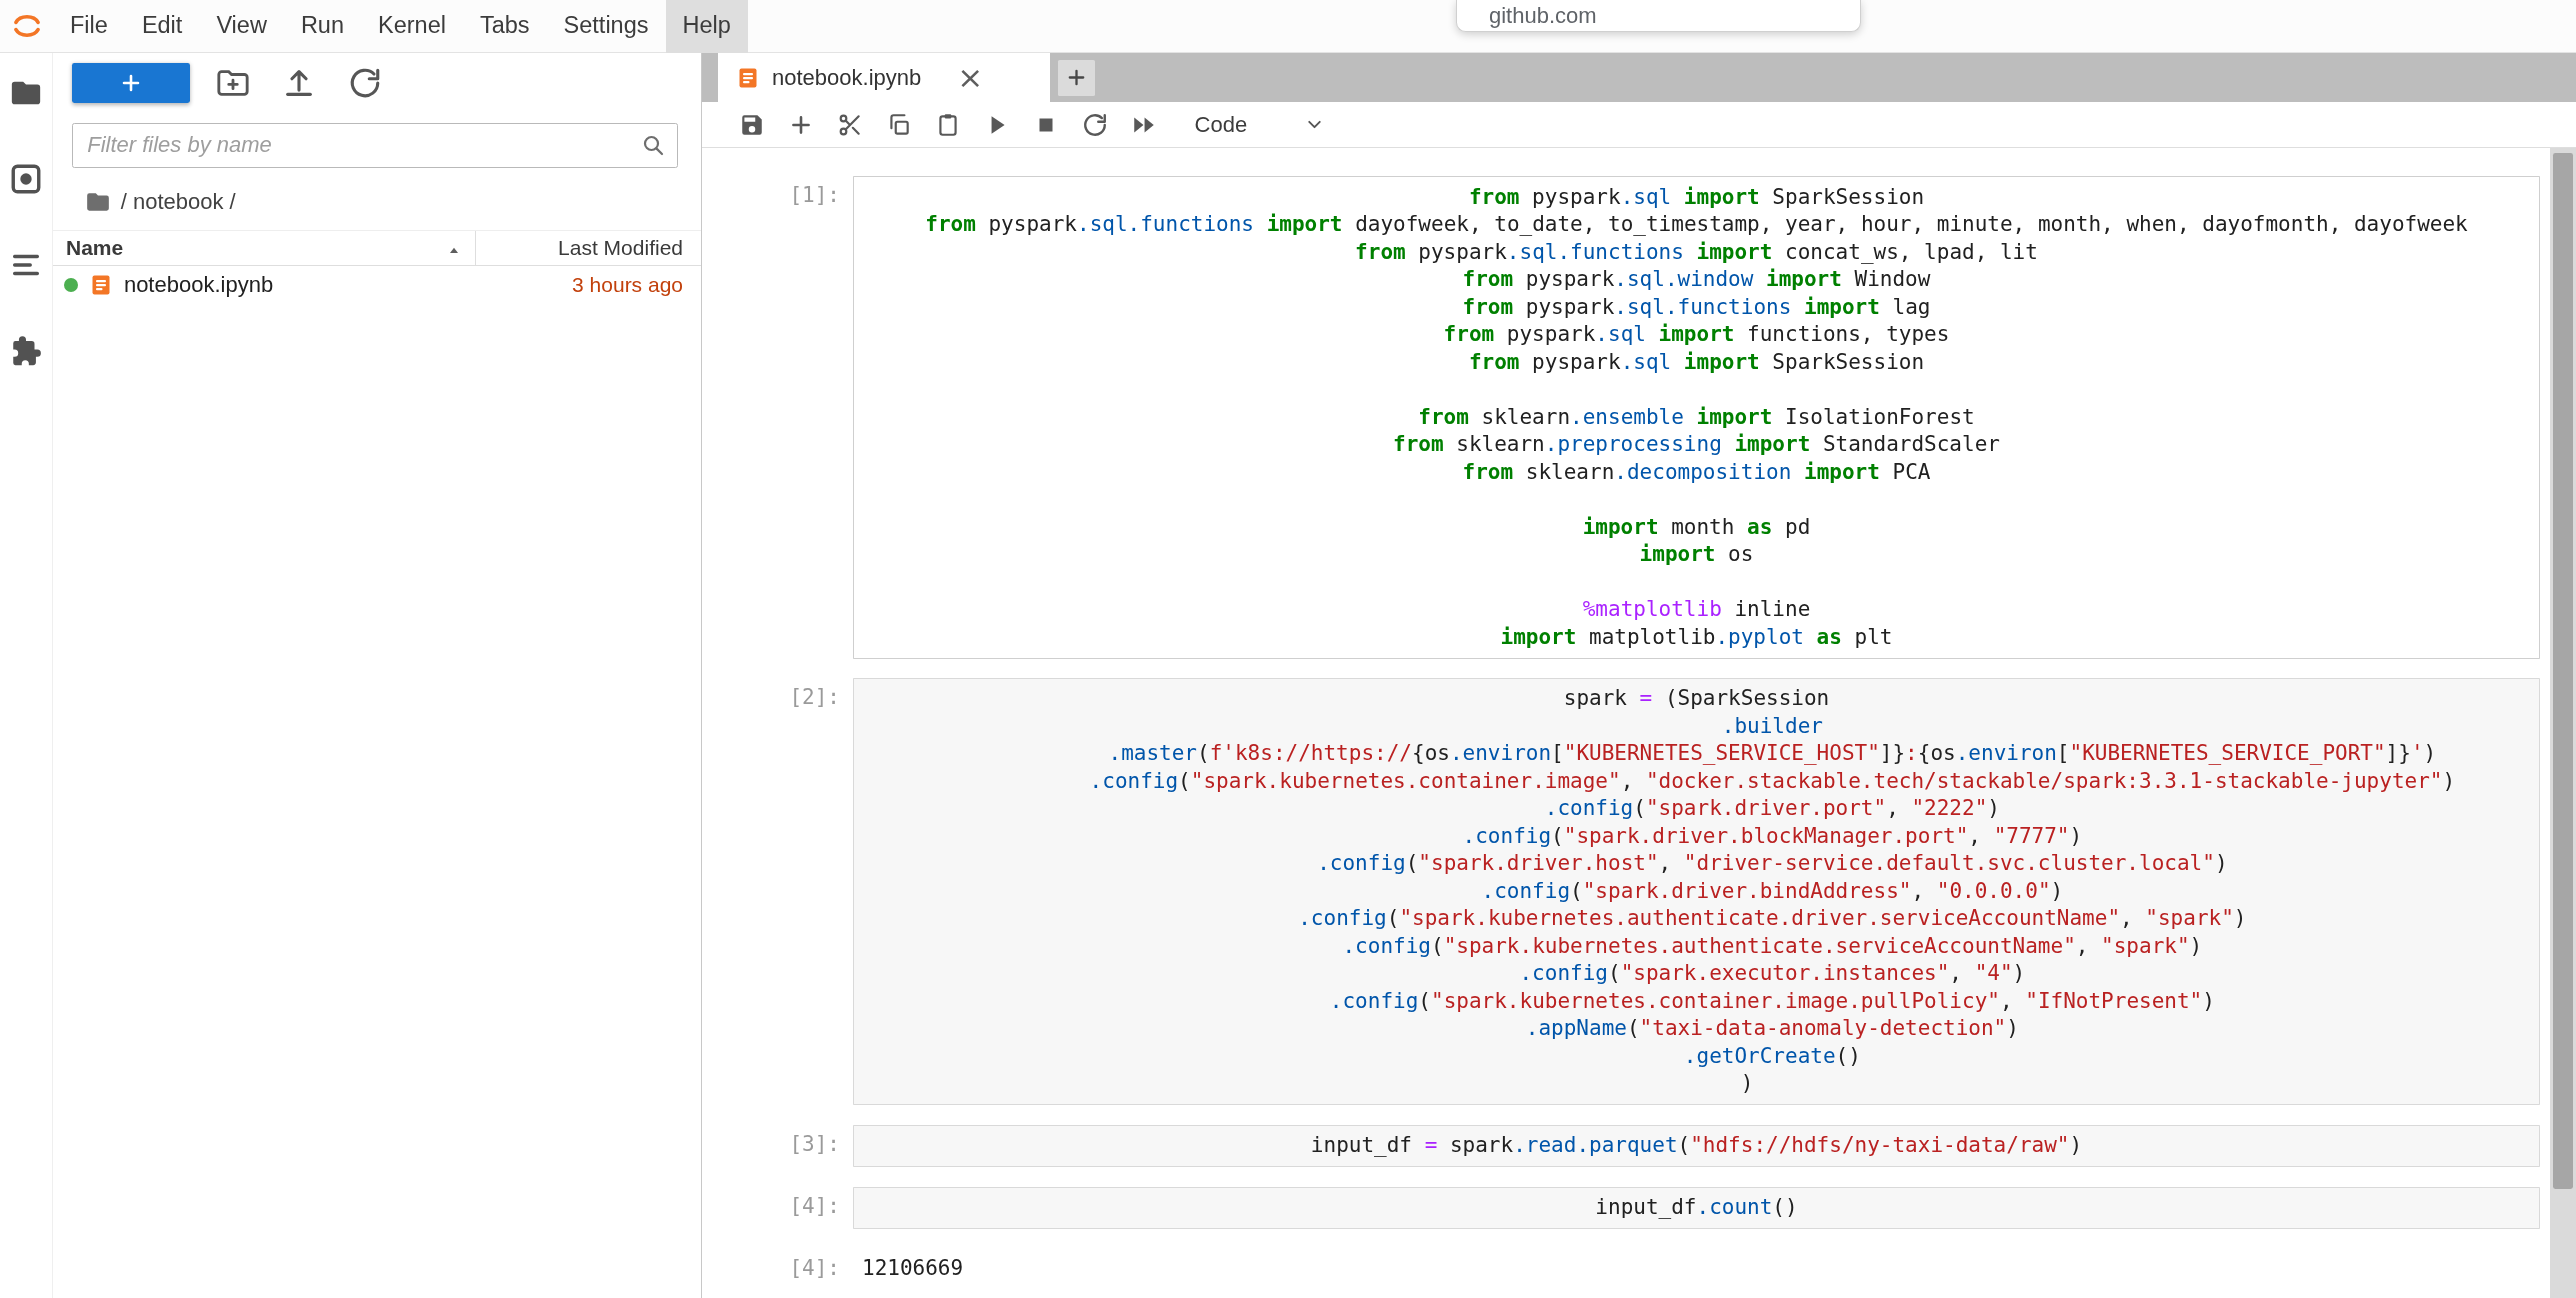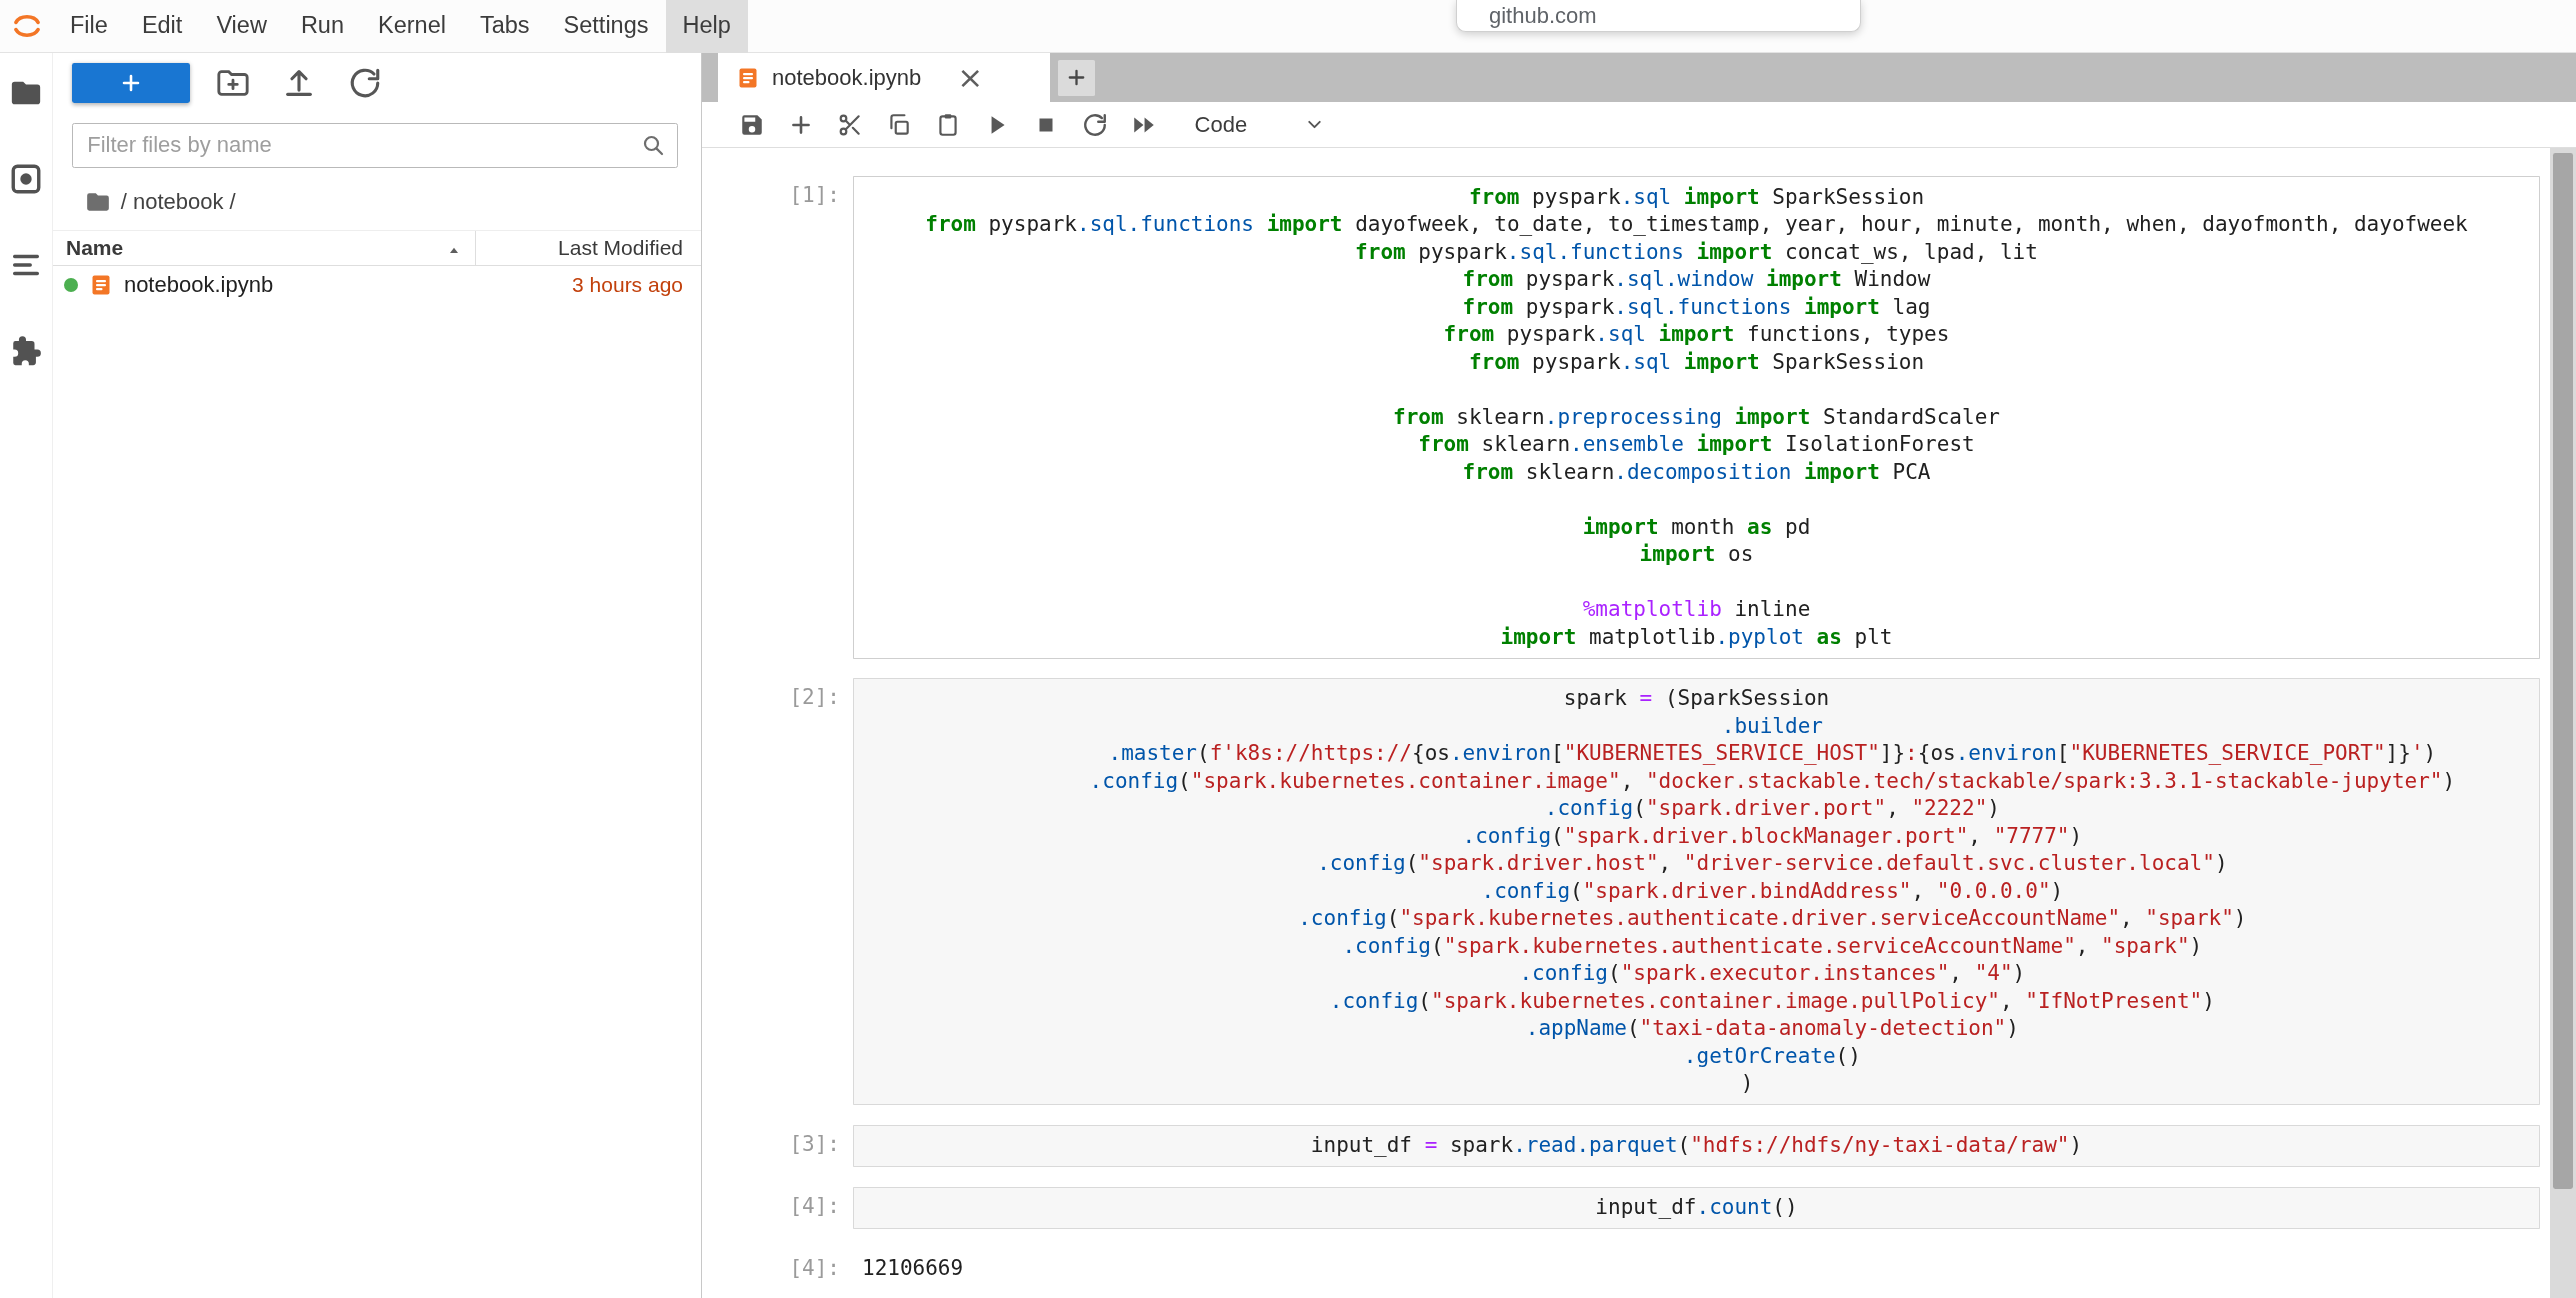--- a/index.html
+++ b/index.html
@@ -28,21 +28,21 @@
 
   
   .filebrowser { width:649px; flex:0 0 649px; border-right:0.8px solid #c8c8c8; display:flex; flex-direction:column; background:#fff; }
   .fb-toolbar { display:flex; align-items:center; padding:9.7px 0 11.3px 18.6px; }
   .new-launcher { width:118px; height:40px; background:#1976d2; border:none; border-radius:2.4px; color:#fff; display:flex; align-items:center; justify-content:center; box-shadow:0 1.6px 4px rgba(0,0,0,.3); cursor:pointer; }
   .new-launcher svg { width:24px; height:24px; }
   .fb-actions { display:flex; margin-left:26px; gap:32px; }
   .fb-action { width:34px; height:34px; color:#565656; background:none; border:none; padding:0; cursor:pointer; }
   .fb-action svg { width:100%; height:100%; display:block; }
   .filter-box { margin:9px 23px 8px 18.6px; position:relative; }
-  .filter-input { width:100%; height:45px; border:0.8px solid #b9b9b9; border-radius:2.4px; font-size:22px; padding:0 52px 0 14.6px; color:#a21caf; font-family:inherit; background:#fff; }
+  .filter-input { width:100%; height:45px; border:0.8px solid #b9b9b9; border-radius:2.4px; font-size:22px; padding:0 52px 0 14.6px; color:#a21caf; font-family:inherit; background:#fff;font-style:italic; }
   .filter-input::placeholder { color:#9e9e9e; }
   .search-icon { position:absolute; right:13px; top:9.7px; width:24px; height:24px; color:#6e6e6e; }
   .search-icon svg { width:100%; height:100%; }
   .breadcrumb { display:flex; align-items:center; gap:9.7px; padding:13px 0 14.6px 32px; font-size:22px; color:#424242; cursor:pointer; }
   .bc-folder { width:26px; height:26px; color:#6e6e6e; }
   .bc-folder svg { width:100%; height:100%; }
   .fb-header { display:flex; align-items:stretch; border-top:0.8px solid #eee; border-bottom:0.8px solid #dedede; height:36px; font-size:21px; }
   .col-name { flex:1 1 auto; display:flex; align-items:center; padding-left:13px; font-weight:bold; color:#3a3a3a; border-right:0.8px solid #dedede; cursor:pointer; }
   .sort-caret { width:16px; height:16px; margin-left:auto; margin-right:13px; color:#5e5e5e; }
   .sort-caret svg { width:100%; height:100%; }
@@ -315,22 +315,22 @@
               <div class="prompt">[1]:</div>
               <div class="editor active">
                 <div class="cm-line"><span class="tok-k">from</span><span class="tok-n"> pyspark</span><span class="tok-p">.sql</span><span class="tok-n"> </span><span class="tok-k">import</span><span class="tok-n"> SparkSession</span></div>
                 <div class="cm-line"><span class="tok-k">from</span><span class="tok-n"> pyspark</span><span class="tok-p">.sql</span><span class="tok-p">.functions</span><span class="tok-n"> </span><span class="tok-k">import</span><span class="tok-n"> dayofweek, to_date, to_timestamp, year, hour, minute, month, when, dayofmonth, dayofweek</span></div>
                 <div class="cm-line"><span class="tok-k">from</span><span class="tok-n"> pyspark</span><span class="tok-p">.sql</span><span class="tok-p">.functions</span><span class="tok-n"> </span><span class="tok-k">import</span><span class="tok-n"> concat_ws, lpad, lit</span></div>
                 <div class="cm-line"><span class="tok-k">from</span><span class="tok-n"> pyspark</span><span class="tok-p">.sql</span><span class="tok-p">.window</span><span class="tok-n"> </span><span class="tok-k">import</span><span class="tok-n"> Window</span></div>
                 <div class="cm-line"><span class="tok-k">from</span><span class="tok-n"> pyspark</span><span class="tok-p">.sql</span><span class="tok-p">.functions</span><span class="tok-n"> </span><span class="tok-k">import</span><span class="tok-n"> lag</span></div>
                 <div class="cm-line"><span class="tok-k">from</span><span class="tok-n"> pyspark</span><span class="tok-p">.sql</span><span class="tok-n"> </span><span class="tok-k">import</span><span class="tok-n"> functions, types</span></div>
                 <div class="cm-line"><span class="tok-k">from</span><span class="tok-n"> pyspark</span><span class="tok-p">.sql</span><span class="tok-n"> </span><span class="tok-k">import</span><span class="tok-n"> SparkSession</span></div>
                 <div class="cm-line">&nbsp;</div>
+                <div class="cm-line"><span class="tok-k">from</span><span class="tok-n"> sklearn</span><span class="tok-p">.ensemble</span><span class="tok-n"> </span><span class="tok-k">import</span><span class="tok-n"> IsolationForest</span></div>
                 <div class="cm-line"><span class="tok-k">from</span><span class="tok-n"> sklearn</span><span class="tok-p">.preprocessing</span><span class="tok-n"> </span><span class="tok-k">import</span><span class="tok-n"> StandardScaler</span></div>
-                <div class="cm-line"><span class="tok-k">from</span><span class="tok-n"> sklearn</span><span class="tok-p">.ensemble</span><span class="tok-n"> </span><span class="tok-k">import</span><span class="tok-n"> IsolationForest</span></div>
                 <div class="cm-line"><span class="tok-k">from</span><span class="tok-n"> sklearn</span><span class="tok-p">.decomposition</span><span class="tok-n"> </span><span class="tok-k">import</span><span class="tok-n"> PCA</span></div>
                 <div class="cm-line">&nbsp;</div>
                 <div class="cm-line"><span class="tok-k">import</span><span class="tok-n"> month </span><span class="tok-k">as</span><span class="tok-n"> pd</span></div>
                 <div class="cm-line"><span class="tok-k">import</span><span class="tok-n"> os</span></div>
                 <div class="cm-line">&nbsp;</div>
                 <div class="cm-line"><span class="tok-m">%matplotlib</span><span class="tok-n"> inline</span></div>
                 <div class="cm-line"><span class="tok-k">import</span><span class="tok-n"> matplotlib</span><span class="tok-p">.pyplot</span><span class="tok-n"> </span><span class="tok-k">as</span><span class="tok-n"> plt</span></div>
               </div>
             </div>
             <div class="cell">

